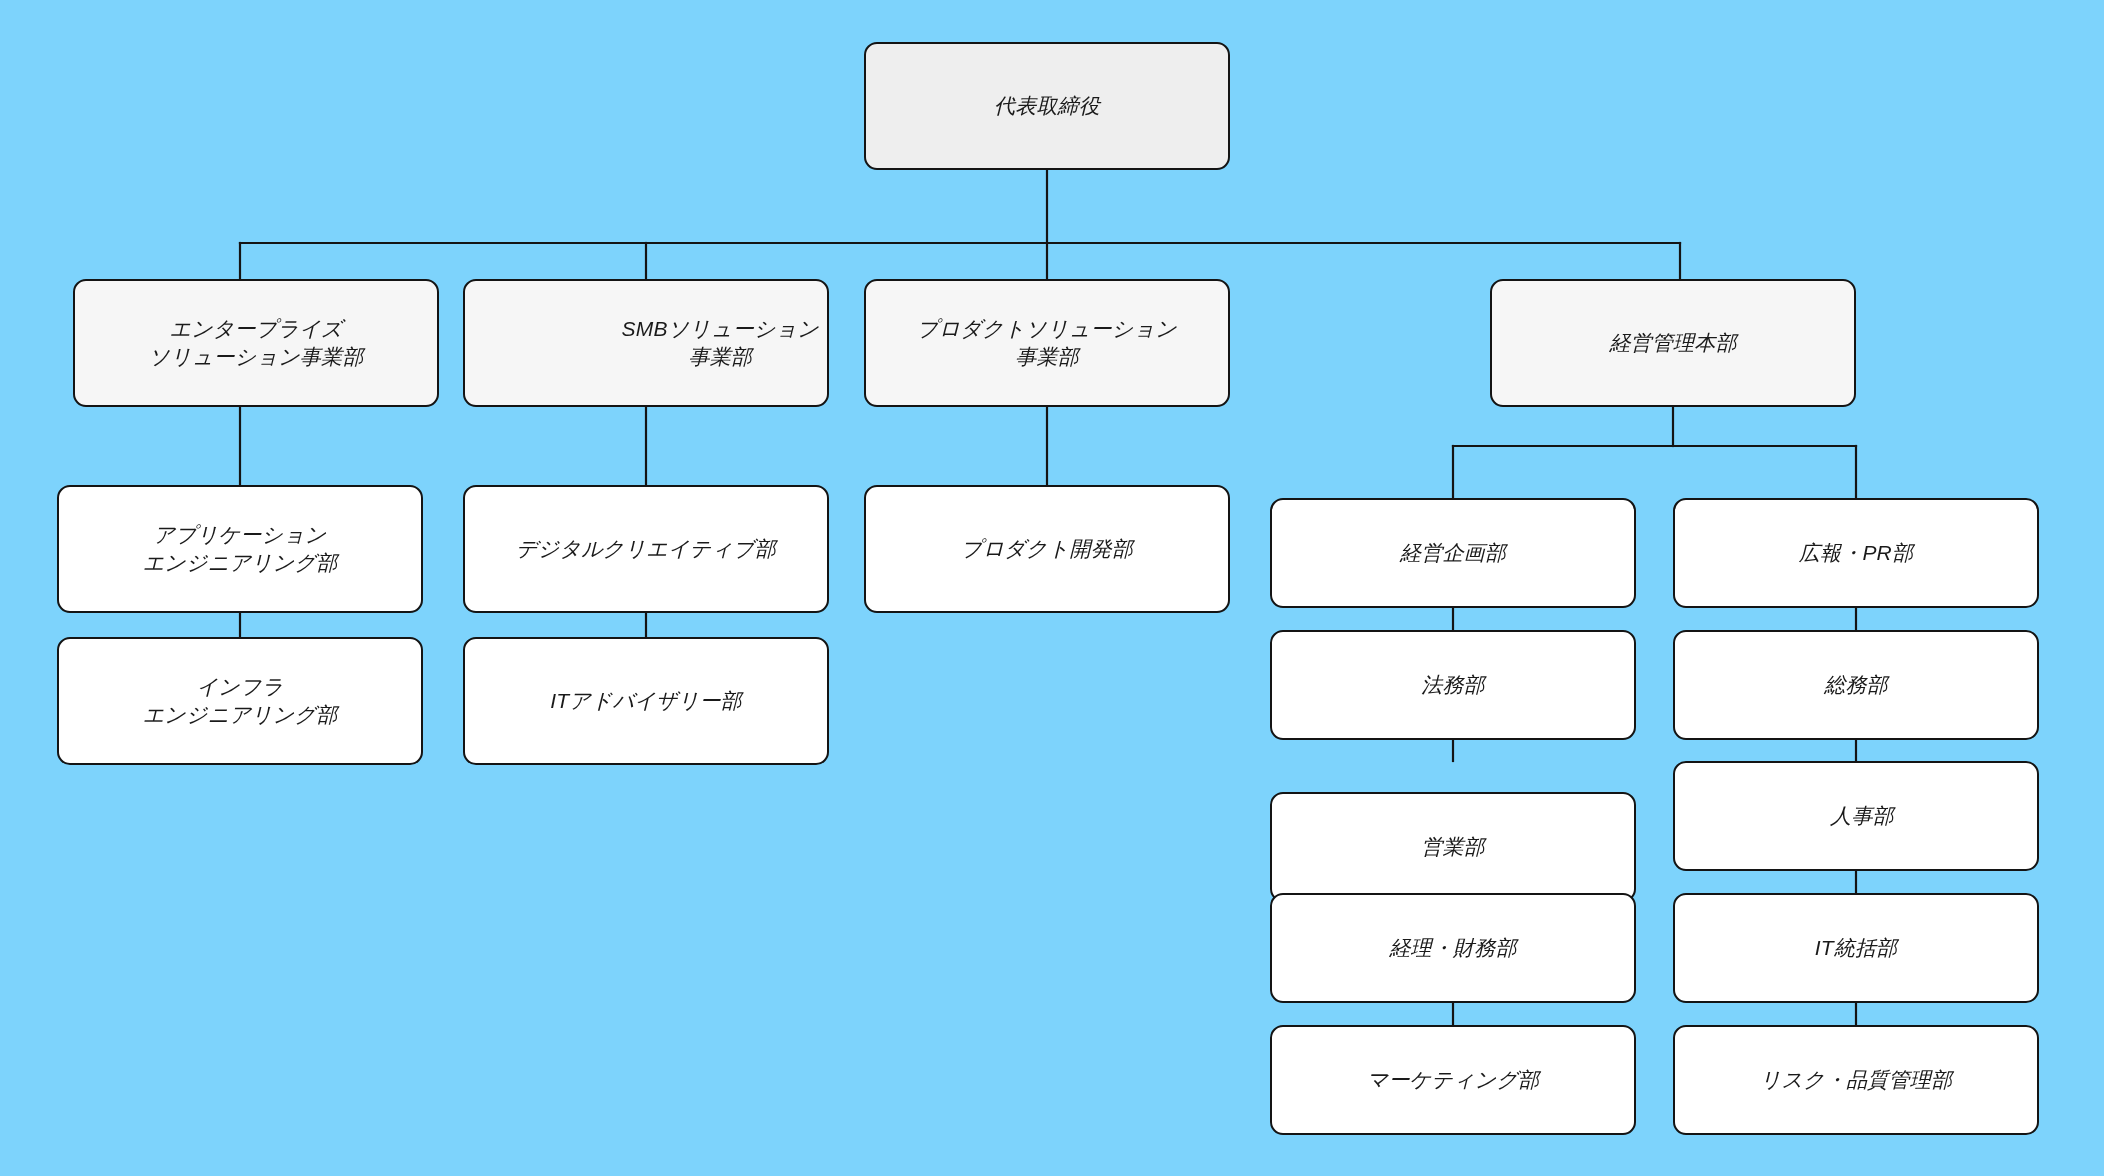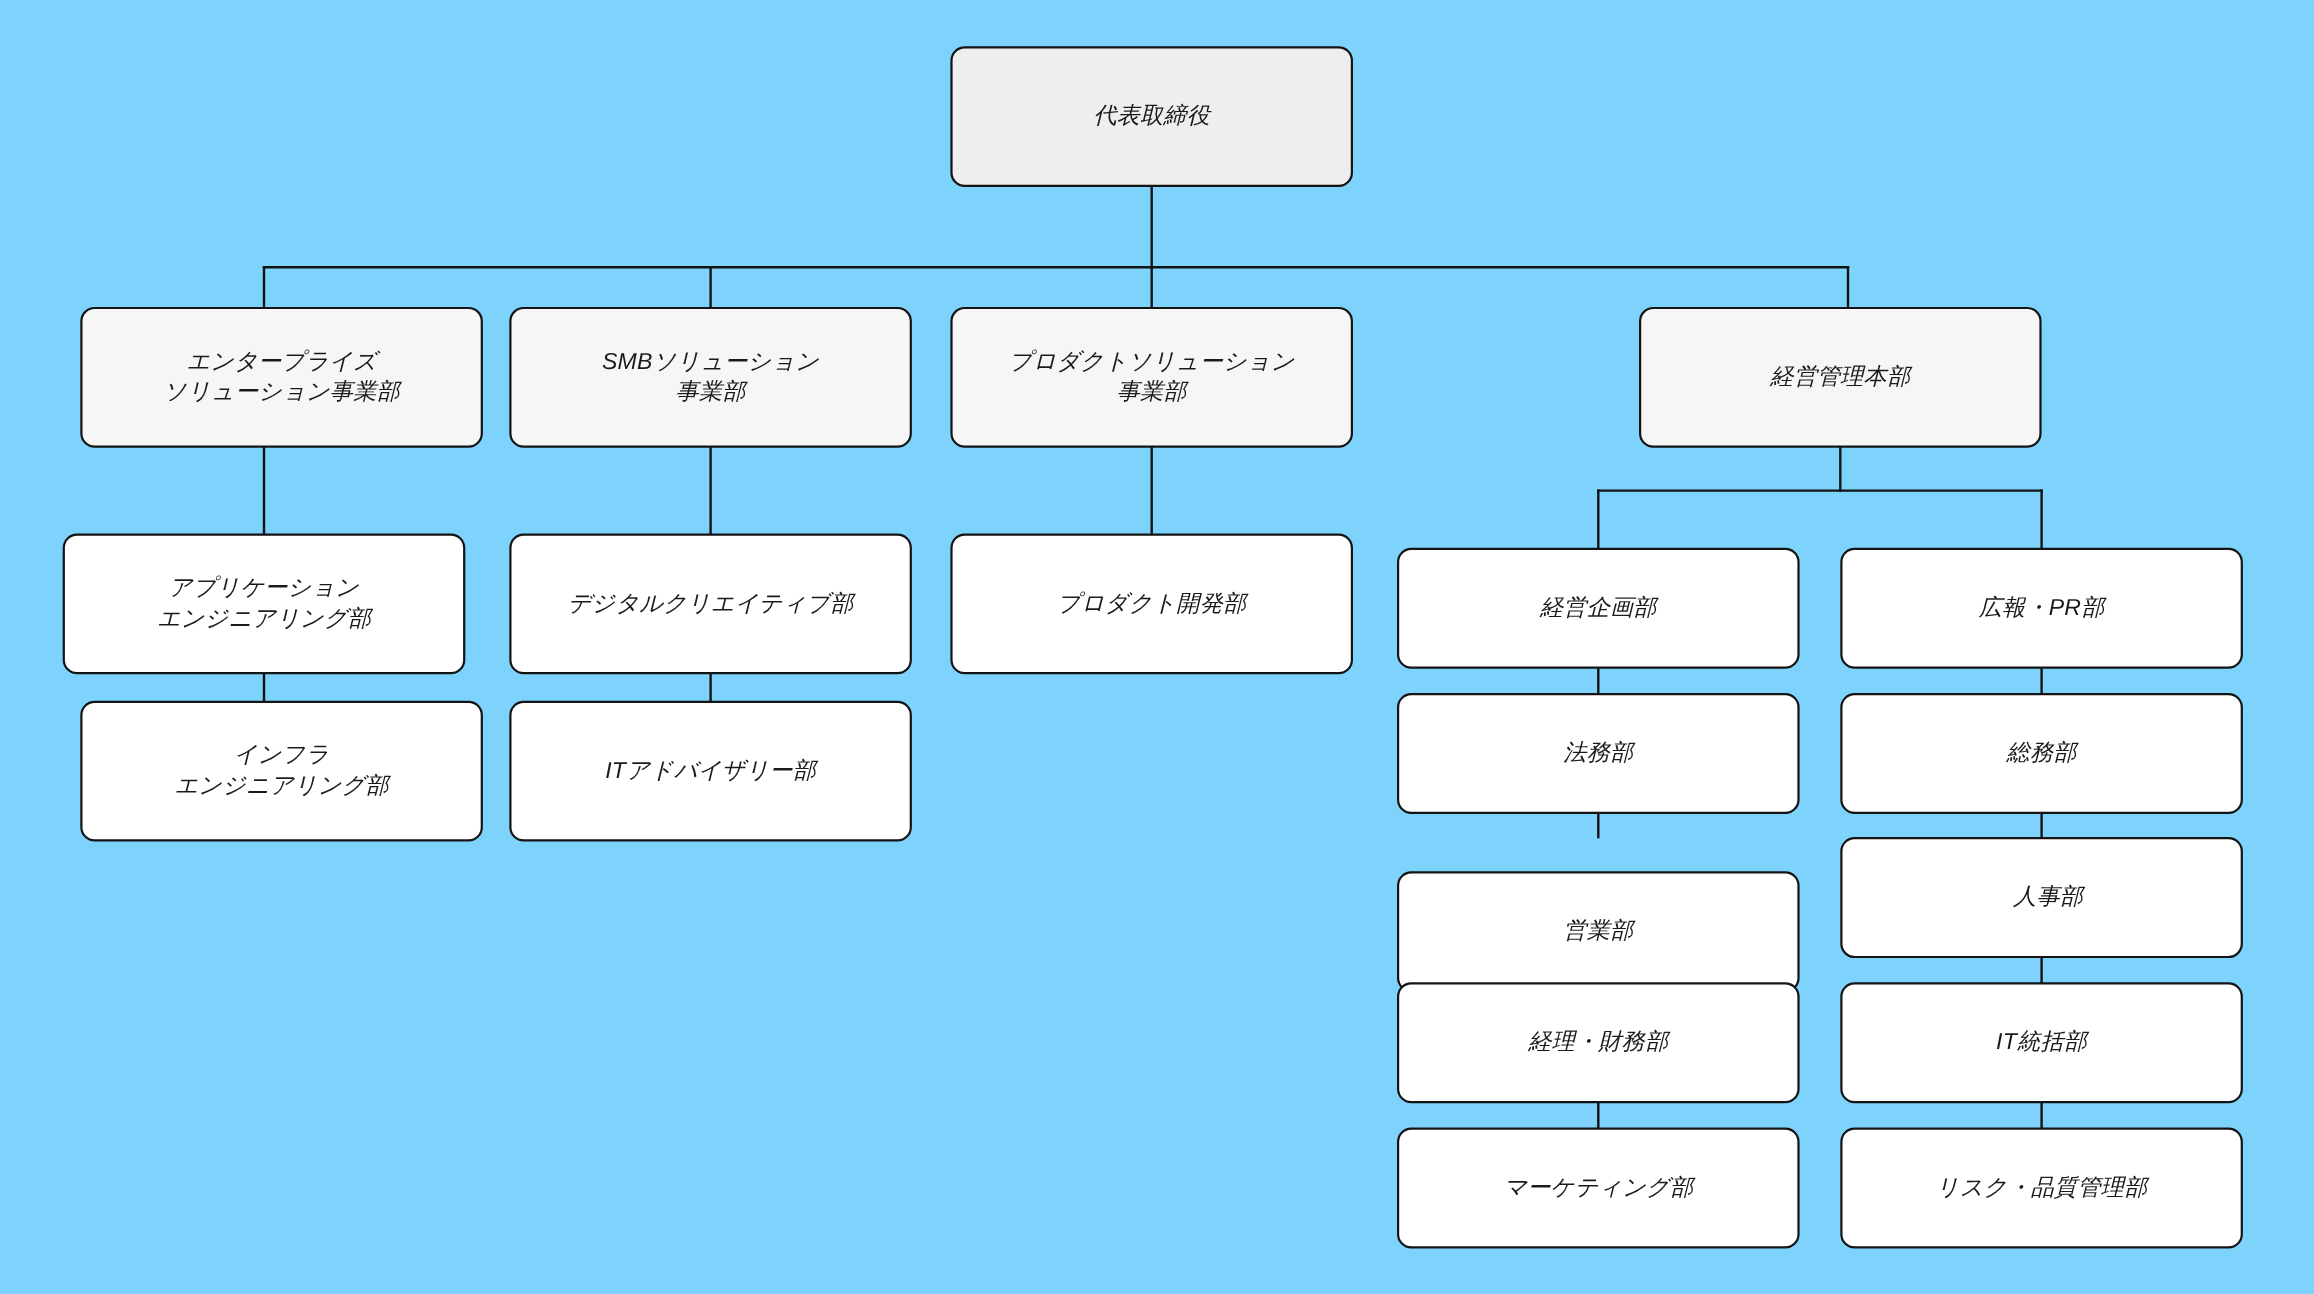--- a/index.html
+++ b/index.html
@@ -89,28 +89,28 @@
         <path d="M 1856,740 L 1856,761"></path>
         <path d="M 1856,871 L 1856,893"></path>
         <path d="M 1856,1003 L 1856,1025"></path>
       </g>
   </svg>
 
   <div id="node-layer">
       <div class="org-node level-root" style="left: 864px; top: 42px; width: 366px; height: 128px;"><span class="node-label">代表取締役</span></div>
       <div class="org-node level-division" style="left: 57px; top: 279px; width: 366px; height: 128px; margin-left: 16px;"><span class="node-label">エンタープライズ
 ソリューション事業部</span></div>
-      <div class="org-node level-division" style="left: 463px; top: 279px; width: 366px; height: 128px;"><span class="node-label">SMBソリューション
+      <div class="org-node level-division" style="left: 463px; top: 279px; width: 366px; height: 128px; justify-content: flex-end;"><span class="node-label">SMBソリューション
 事業部</span></div>
       <div class="org-node level-division" style="left: 864px; top: 279px; width: 366px; height: 128px;"><span class="node-label">プロダクトソリューション
 事業部</span></div>
       <div class="org-node level-division" style="left: 1490px; top: 279px; width: 366px; height: 128px;"><span class="node-label">経営管理本部</span></div>
       <div class="org-node level-dept" style="left: 57px; top: 485px; width: 366px; height: 128px;"><span class="node-label">アプリケーション
 エンジニアリング部</span></div>
-      <div class="org-node level-dept" style="left: 57px; top: 637px; width: 366px; height: 128px; margin-left: 16px;"><span class="node-label">インフラ
+      <div class="org-node level-dept" style="left: 57px; top: 637px; width: 366px; height: 128px;"><span class="node-label">インフラ
 エンジニアリング部</span></div>
       <div class="org-node level-dept" style="left: 463px; top: 485px; width: 366px; height: 128px;"><span class="node-label">デジタルクリエイティブ部</span></div>
       <div class="org-node level-dept" style="left: 463px; top: 637px; width: 366px; height: 128px;"><span class="node-label">ITアドバイザリー部</span></div>
       <div class="org-node level-dept" style="left: 864px; top: 485px; width: 366px; height: 128px;"><span class="node-label">プロダクト開発部</span></div>
       <div class="org-node level-dept" style="left: 1270px; top: 498px; width: 366px; height: 110px;"><span class="node-label">経営企画部</span></div>
       <div class="org-node level-dept" style="left: 1270px; top: 630px; width: 366px; height: 110px;"><span class="node-label">法務部</span></div>
       <div class="org-node level-dept" style="left: 1270px; top: 761px; width: 366px; height: 110px; margin-top: 31px;"><span class="node-label">営業部</span></div>
       <div class="org-node level-dept" style="left: 1270px; top: 893px; width: 366px; height: 110px;"><span class="node-label">経理・財務部</span></div>
       <div class="org-node level-dept" style="left: 1270px; top: 1025px; width: 366px; height: 110px;"><span class="node-label">マーケティング部</span></div>
       <div class="org-node level-dept" style="left: 1673px; top: 498px; width: 366px; height: 110px;"><span class="node-label">広報・PR部</span></div>

